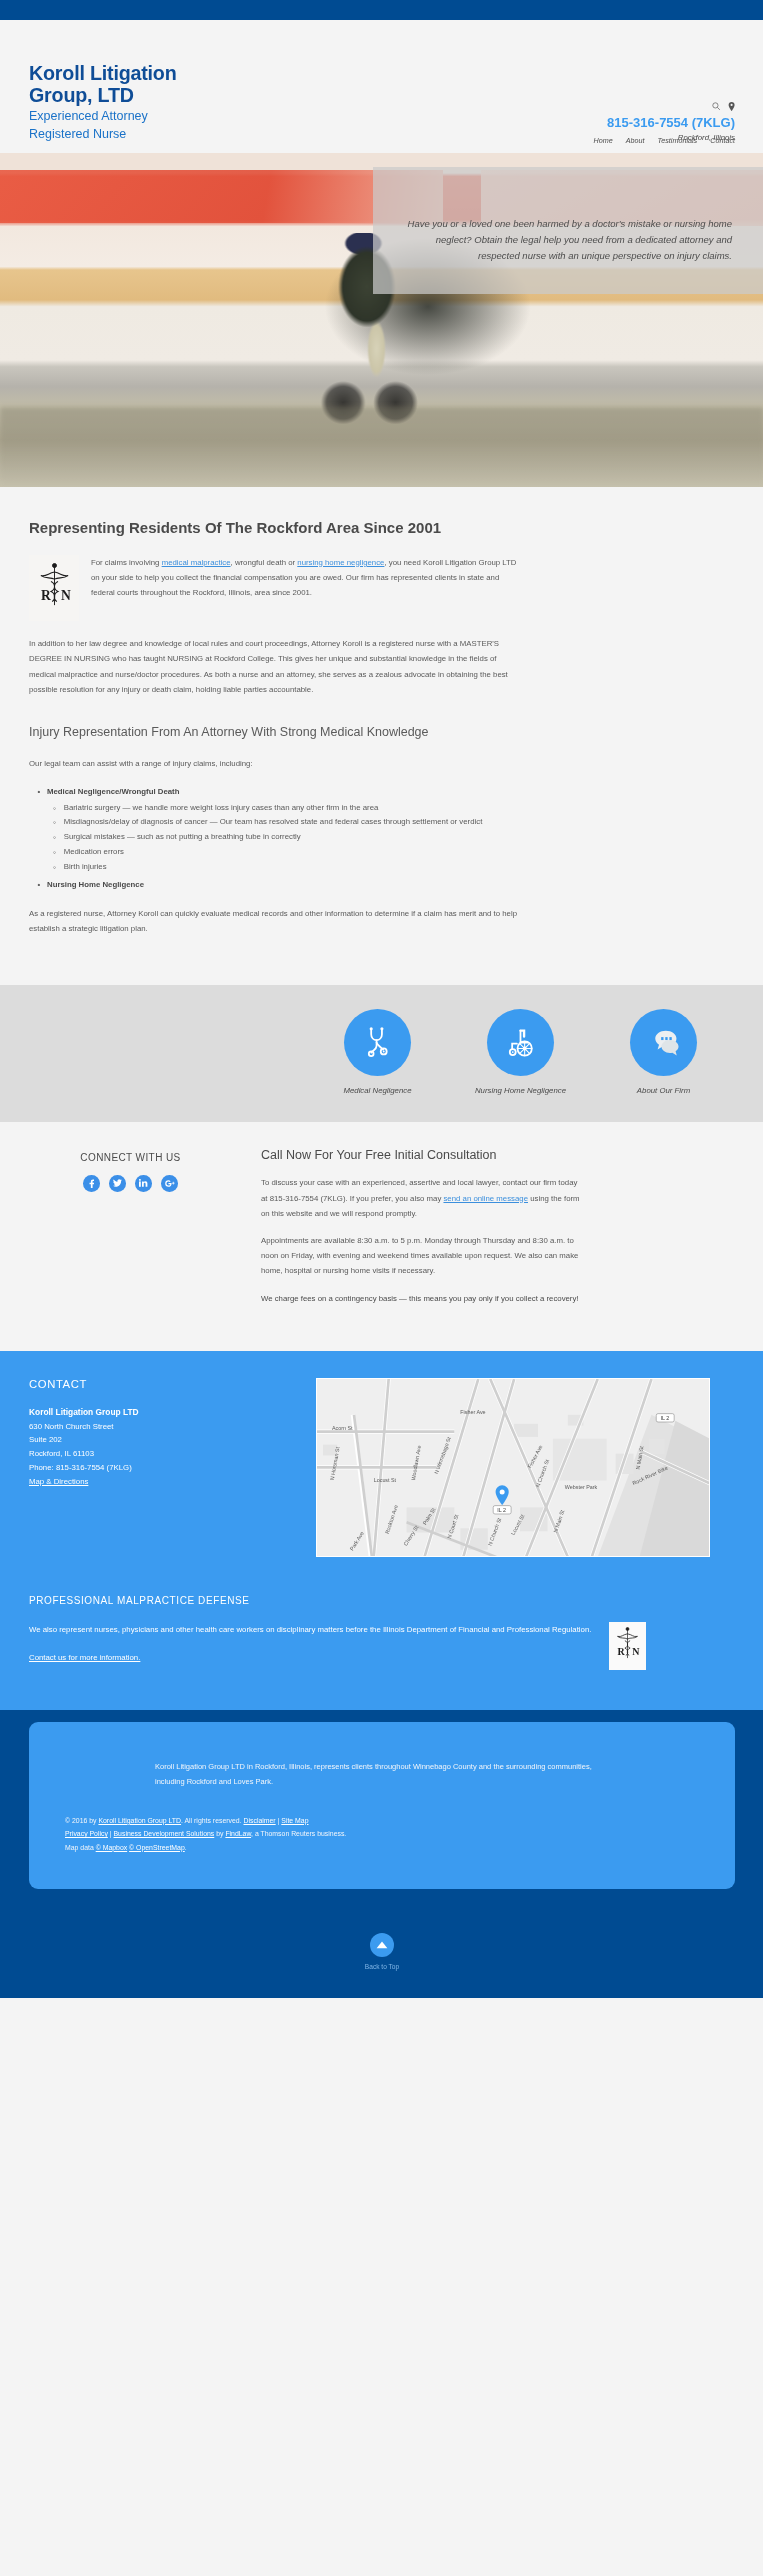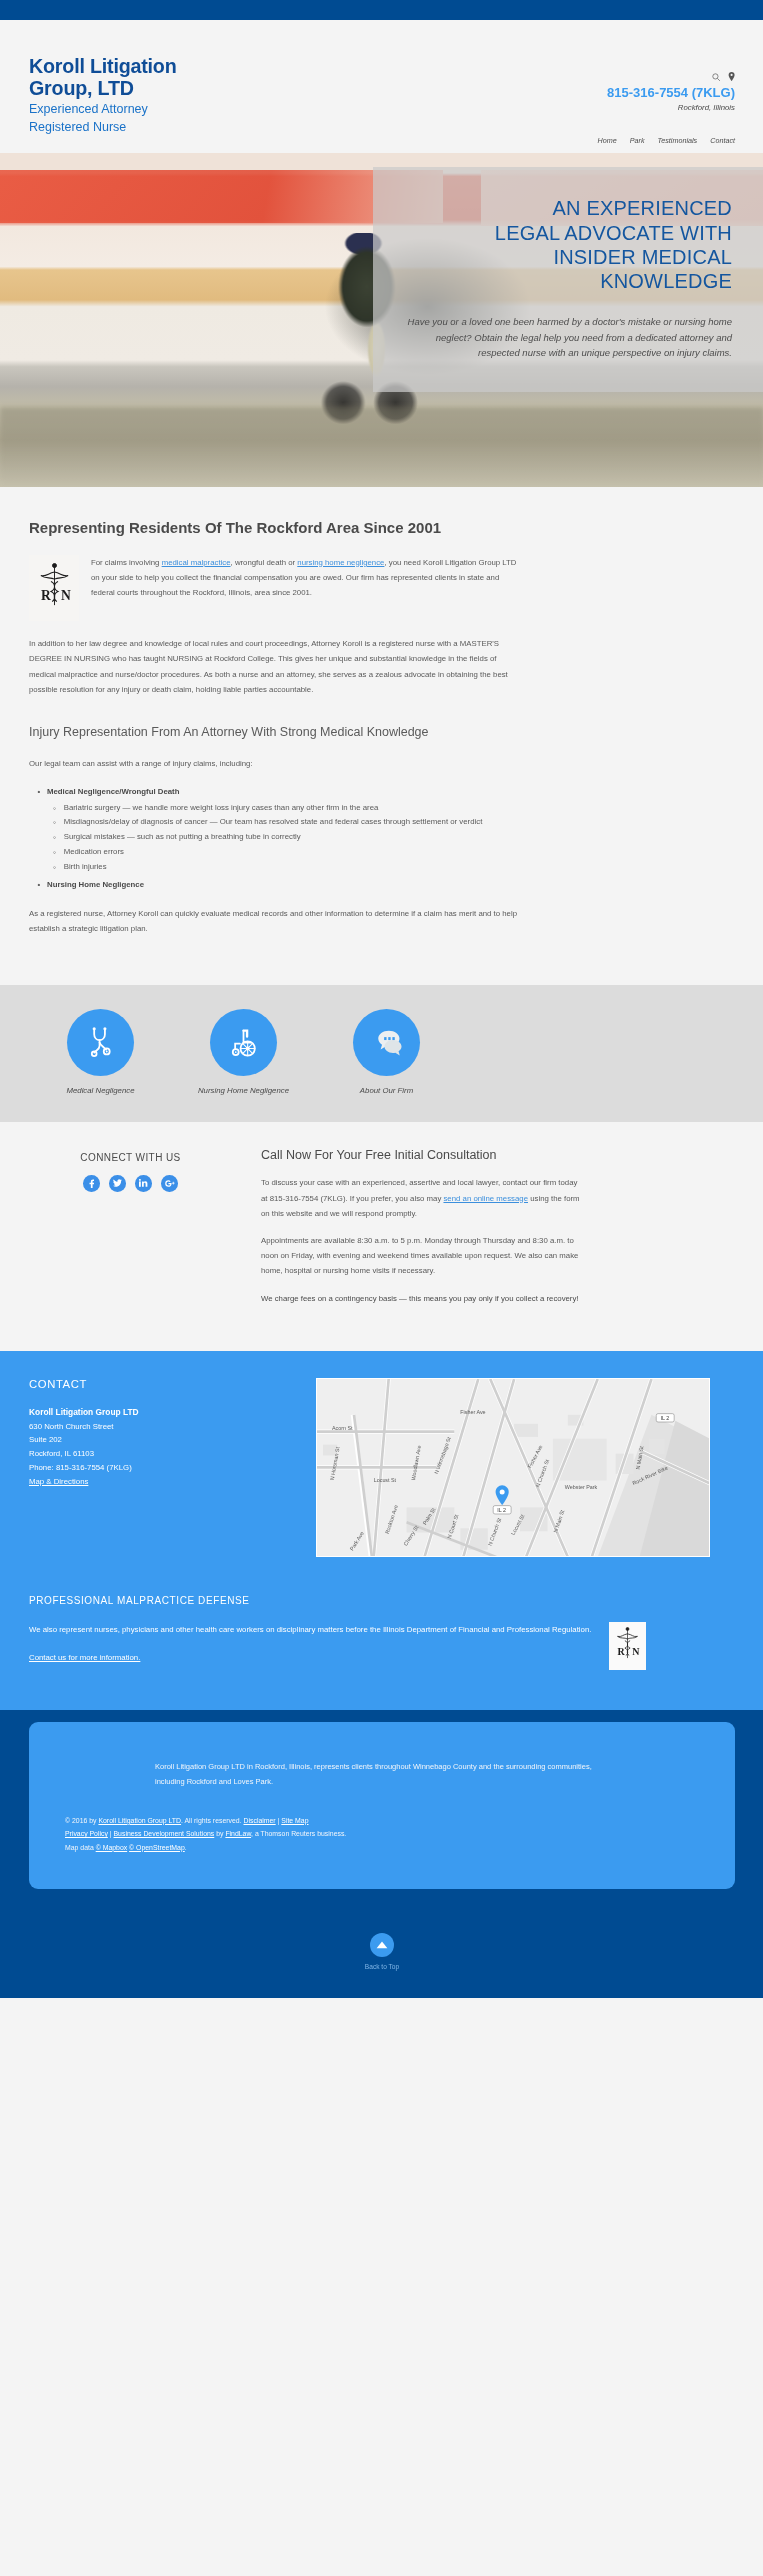--- a/index.html
+++ b/index.html
@@ -13,21 +13,21 @@
 
   
   .topbar { height: 20px; background: #004b92; }
 
   
   .header {
     background: #f4f4f4;
     padding: 20px 29px 10.7px 29px;
     display: flex;
     justify-content: space-between;
-    align-items: center;
+    align-items: flex-end;
     position: relative;
     min-height: 133px;
     gap: 31px;
   }
   .brand { padding-top: 8.4px; }
   .brand-name {
     font-size: 19.7px;
     font-weight: bold;
     color: #0f4d97;
     line-height: 1.14;
@@ -224,21 +224,21 @@
     position: absolute;
     left: 6px;
     font-size: 8.4px;
   }
 
   
   .practice {
     background: #dcdcdc;
     padding: 24px 29px 27.5px 29px;
     display: flex;
-    justify-content: flex-start;
+    justify-content: flex-end;
   }
   .practice-item { text-align: center; width: 143px; }
   .practice-circle {
     width: 67px; height: 67px;
     border-radius: 50%;
     background: #3b9bf0;
     margin: 0 auto 9.5px auto;
     display: flex;
     align-items: center;
     justify-content: center;
@@ -409,38 +409,32 @@
             <circle cx="6" cy="4.8" r="1.8" fill="#f4f4f4"></circle>
           </svg>
       </span>
     </div>
     <a class="phone-link" href="#">815-316-7554 (7KLG)</a>
     <div class="location-text">Rockford, Illinois</div>
   </div>
 
   <nav class="nav">
     <a href="#">Home</a>
-    <a href="#">Park</a>
+    <a href="#">About</a>
     <a href="#">Testimonials</a>
     <a href="#">Contact</a>
   </nav>
 </header>
 
 <section class="hero">
   <div class="hero-photo">
     <div class="hero-figure"></div>
     <div class="hero-reflection"></div>
   </div>
   <div class="hero-panel">
-    <h1 class="hero-title">
-      <div>AN EXPERIENCED</div>
-      <div>LEGAL ADVOCATE WITH</div>
-      <div>INSIDER MEDICAL</div>
-      <div>KNOWLEDGE</div>
-    </h1>
     <p class="hero-sub">Have you or a loved one been harmed by a doctor's mistake or nursing home neglect? Obtain the legal help you need from a dedicated attorney and respected nurse with an unique perspective on injury claims.</p>
   </div>
 
 </section>
 
 <main class="main">
   <h2 class="h2">Representing Residents Of The Rockford Area Since 2001</h2>
 
   <div class="intro-block">
     <div class="rn-logo">

